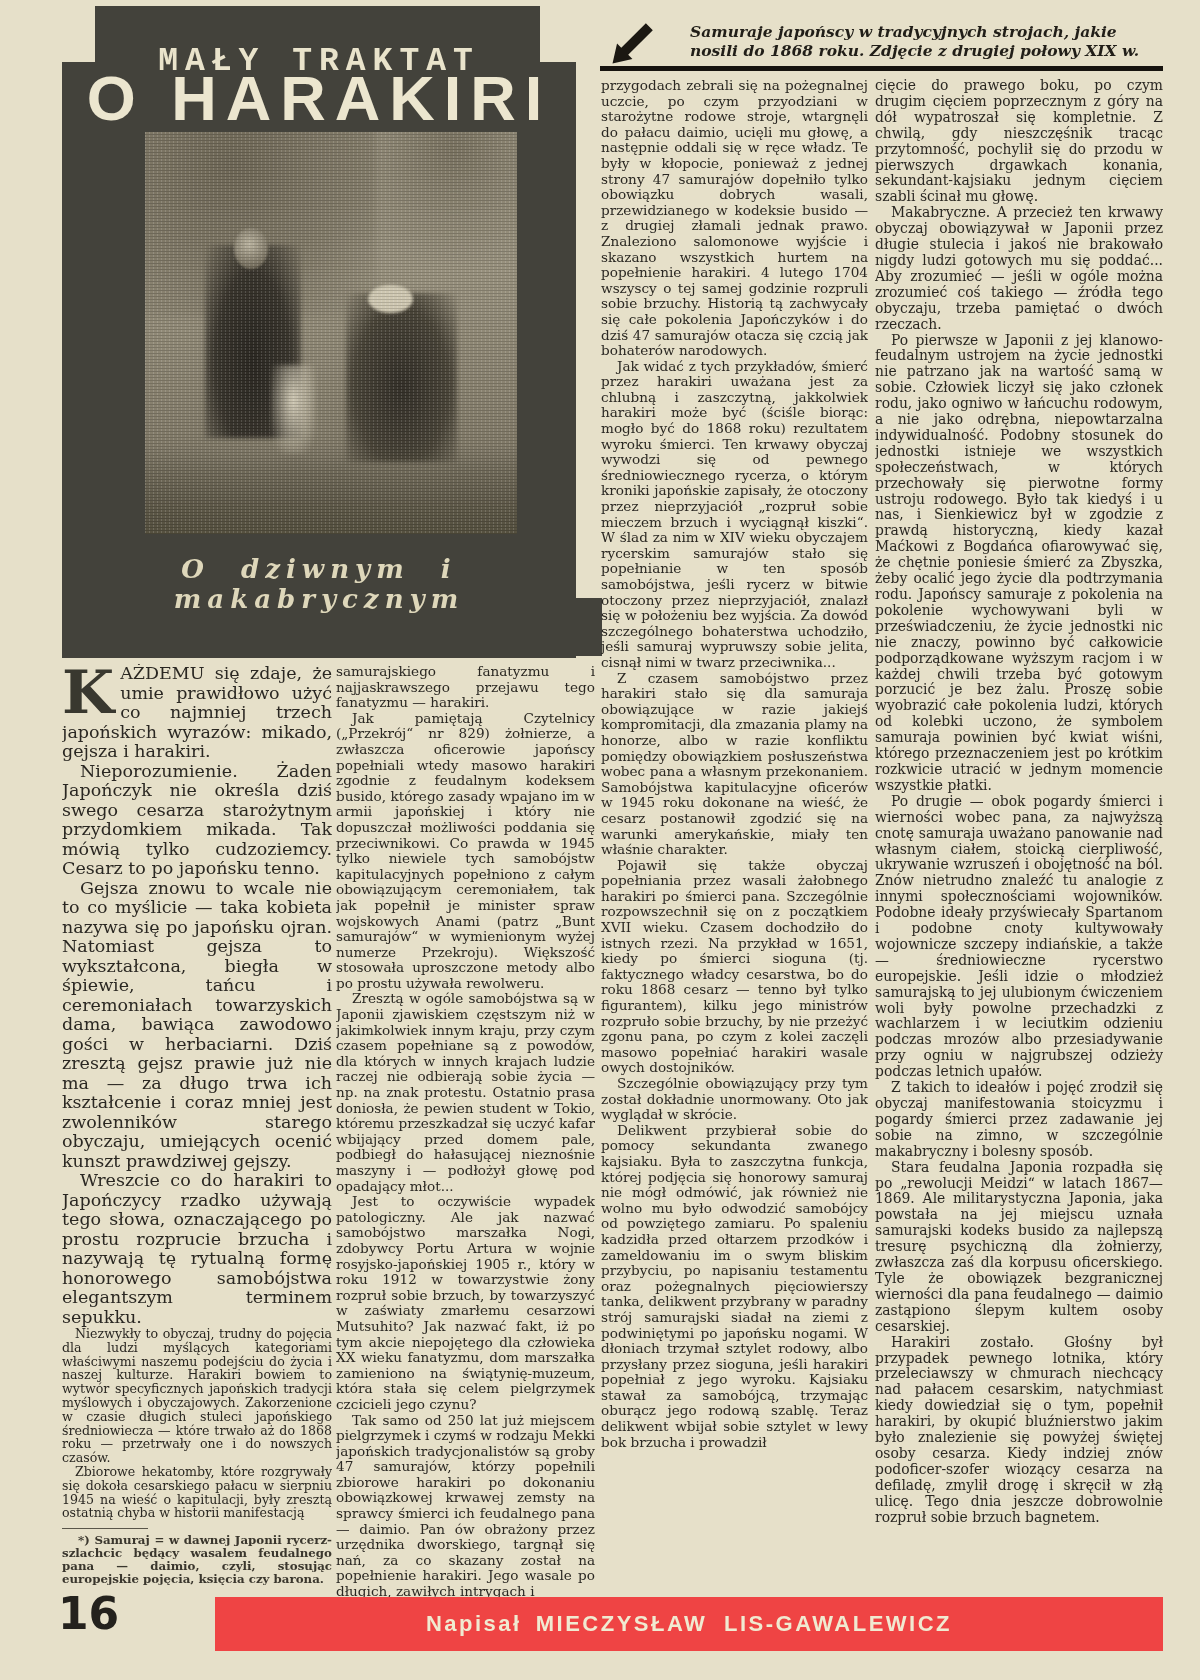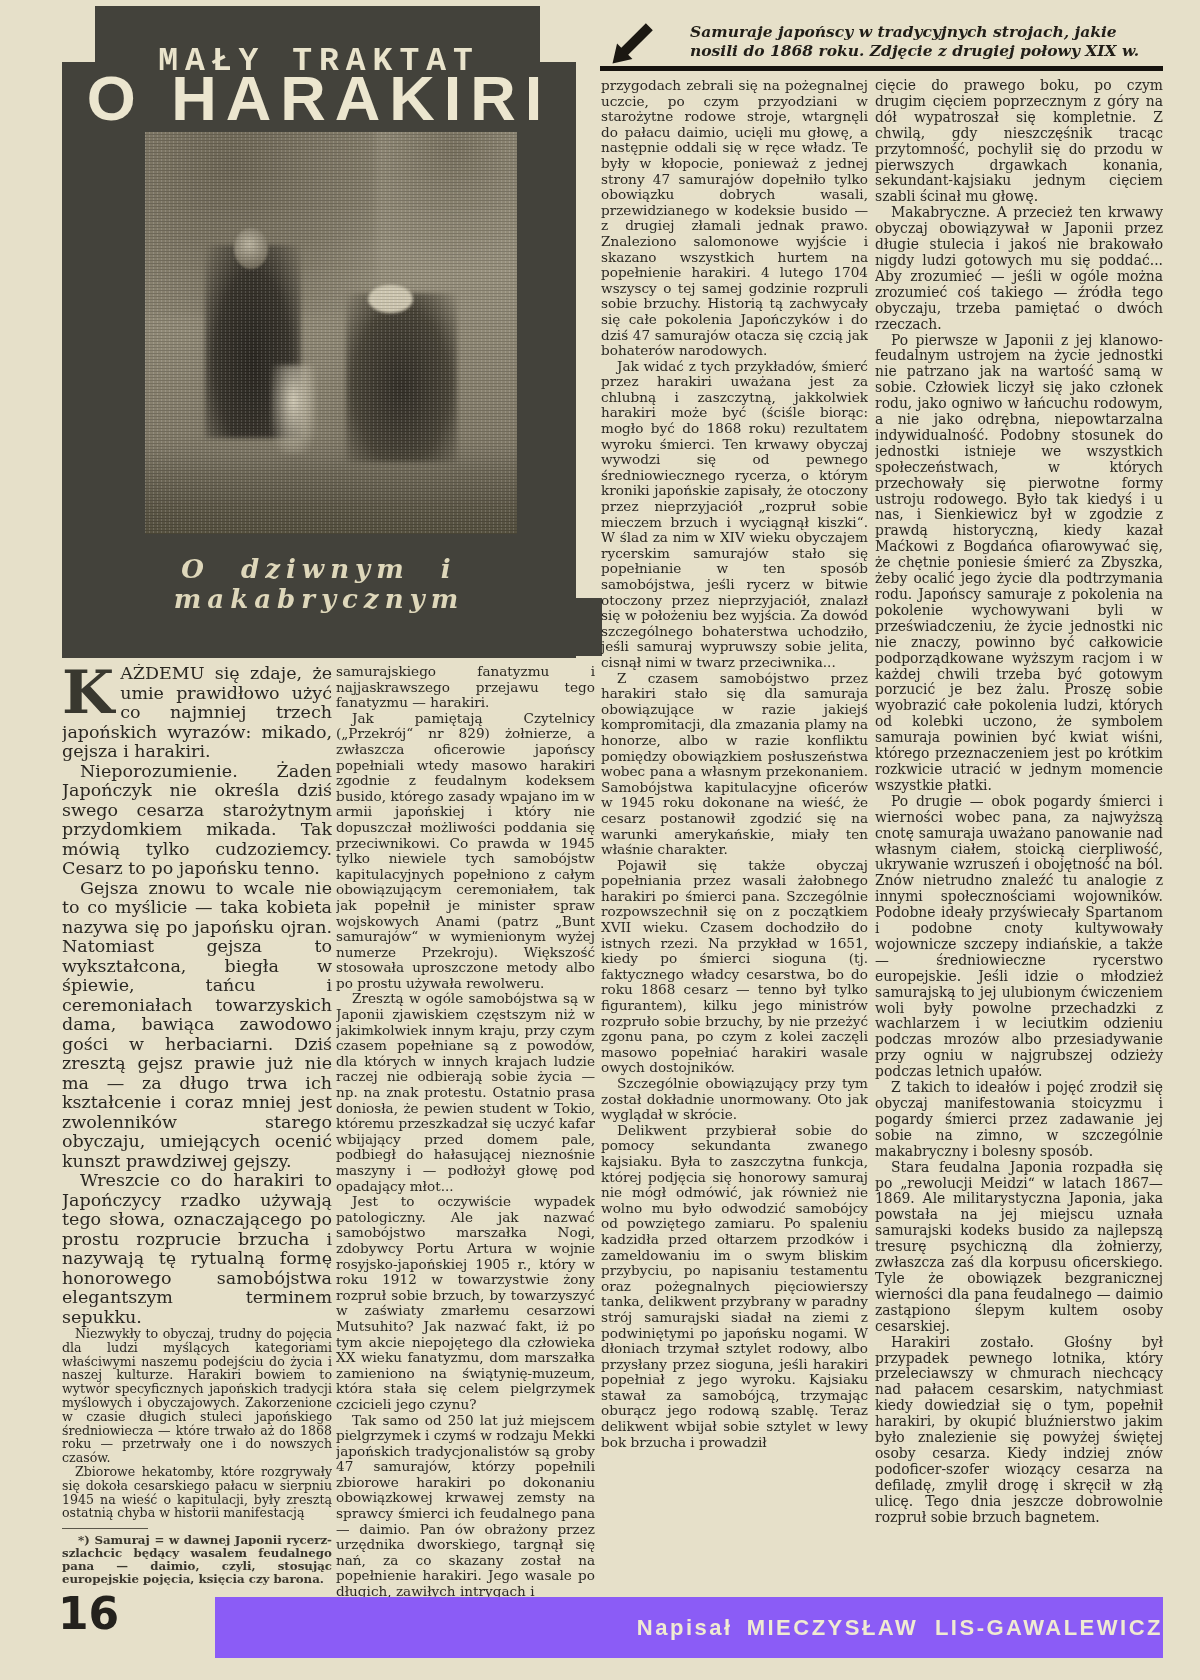--- a/index.html
+++ b/index.html
@@ -70,22 +70,22 @@
            padding:4px 6px 0 0;font-family:"DejaVu Serif",serif;}
   .fnrule{width:86px;border-top:1.5px solid #5a564a;margin:8px 0 5px 0;}
   .footnote{font-size:11.8px;line-height:12.8px;font-weight:bold;color:#3a362d;text-indent:12px;margin:0;text-align:justify;}
   #col2{left:336px;top:664px;width:259px;height:934px;font-size:13.6px;line-height:15.6px;}
   #col3{left:601px;top:78px;width:267px;height:1517px;font-size:13.6px;line-height:15.6px;}
   #col4{left:875px;top:78px;width:288px;height:1517px;font-size:13.9px;line-height:15.9px;}
 
   
   .pagenum{position:absolute;left:58px;top:1588px;font-family:"DejaVu Sans",sans-serif;
            font-weight:bold;font-size:44px;color:#24221d;}
-  .byline-band{position:absolute;left:215px;top:1597px;width:948px;height:61px;background:#8b5cf6;
-           display:flex;align-items:center;justify-content:flex-end;}
+  .byline-band{position:absolute;left:215px;top:1597px;width:948px;height:54px;background:#ef4444;
+           display:flex;align-items:center;justify-content:center;}
   .byline{font-family:"Liberation Sans",sans-serif;font-weight:bold;font-size:22px;
            color:#f0ead1;letter-spacing:2.5px;word-spacing:8px;}
   .byline .prefix{margin-right:14px;}
 </style>
 </head>
 <body>
 
 <div class="page">
 
   <div class="masthead">

